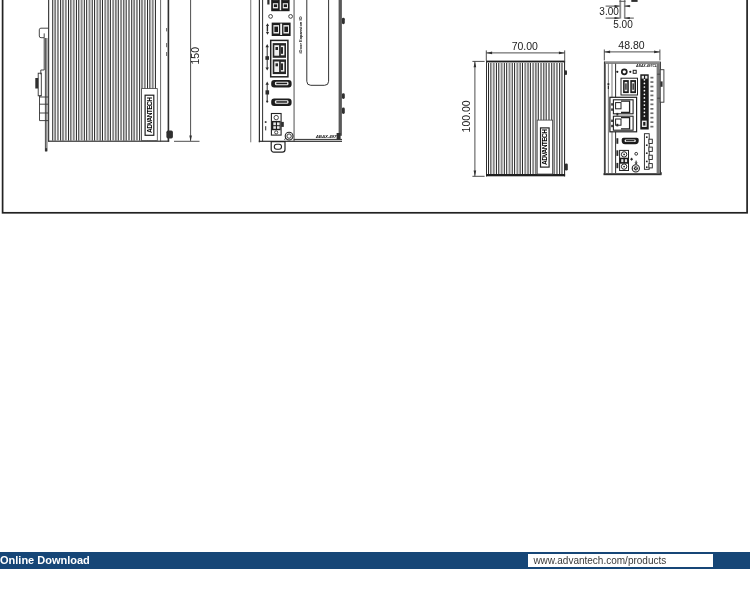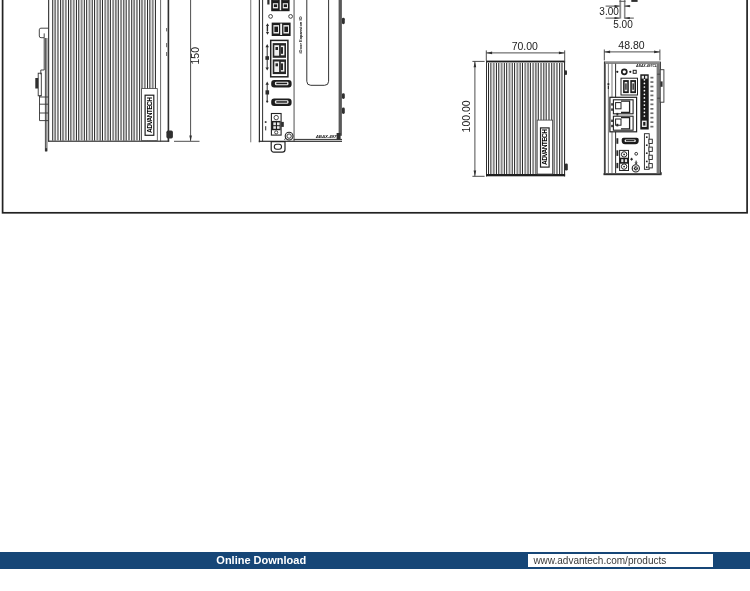--- a/index.html
+++ b/index.html
@@ -471,18 +471,18 @@
 <line x1="605.6" y1="18.1" x2="619.7" y2="18.1"></line>
 <line x1="624.6" y1="18.1" x2="633.8" y2="18.1"></line>
 <path d="M619.7,18.1 l-5.2,-1.2 v2.4 z" fill="#2f2f2f" stroke="none"></path>
 <path d="M624.6,18.1 l5.2,-1.2 v2.4 z" fill="#2f2f2f" stroke="none"></path>
 </g>
 <text x="623.0" y="28.2" font-size="10" fill="#222" text-anchor="middle">5.00</text>
 </svg>
 
 <div style="position:absolute;left:0;top:551.8px;width:750px;height:16.8px;background:#164677;"></div>
 
-<div style="position:absolute;left:0;top:551.8px;width:522.5px;height:16.8px;line-height:16.8px;text-align:center;color:#fff;font-size:11px;font-weight:bold;filter:brightness(1);">Online Download</div>
+<div style="position:absolute;left:0;top:551.8px;width:522.5px;height:16.8px;line-height:16.8px;text-align:left;color:#fff;font-size:11px;font-weight:bold;filter:brightness(1);">Online Download</div>
 
 <div style="position:absolute;left:527.8px;top:553.6px;width:185.4px;height:13.2px;background:#fff;"></div>
 
 <div style="position:absolute;left:533.4px;top:553.6px;height:24px;line-height:13.6px;color:#3a3a3a;font-size:10px;filter:brightness(1);">www.advantech.com/products</div>
 </div>
 
 </body></html>

